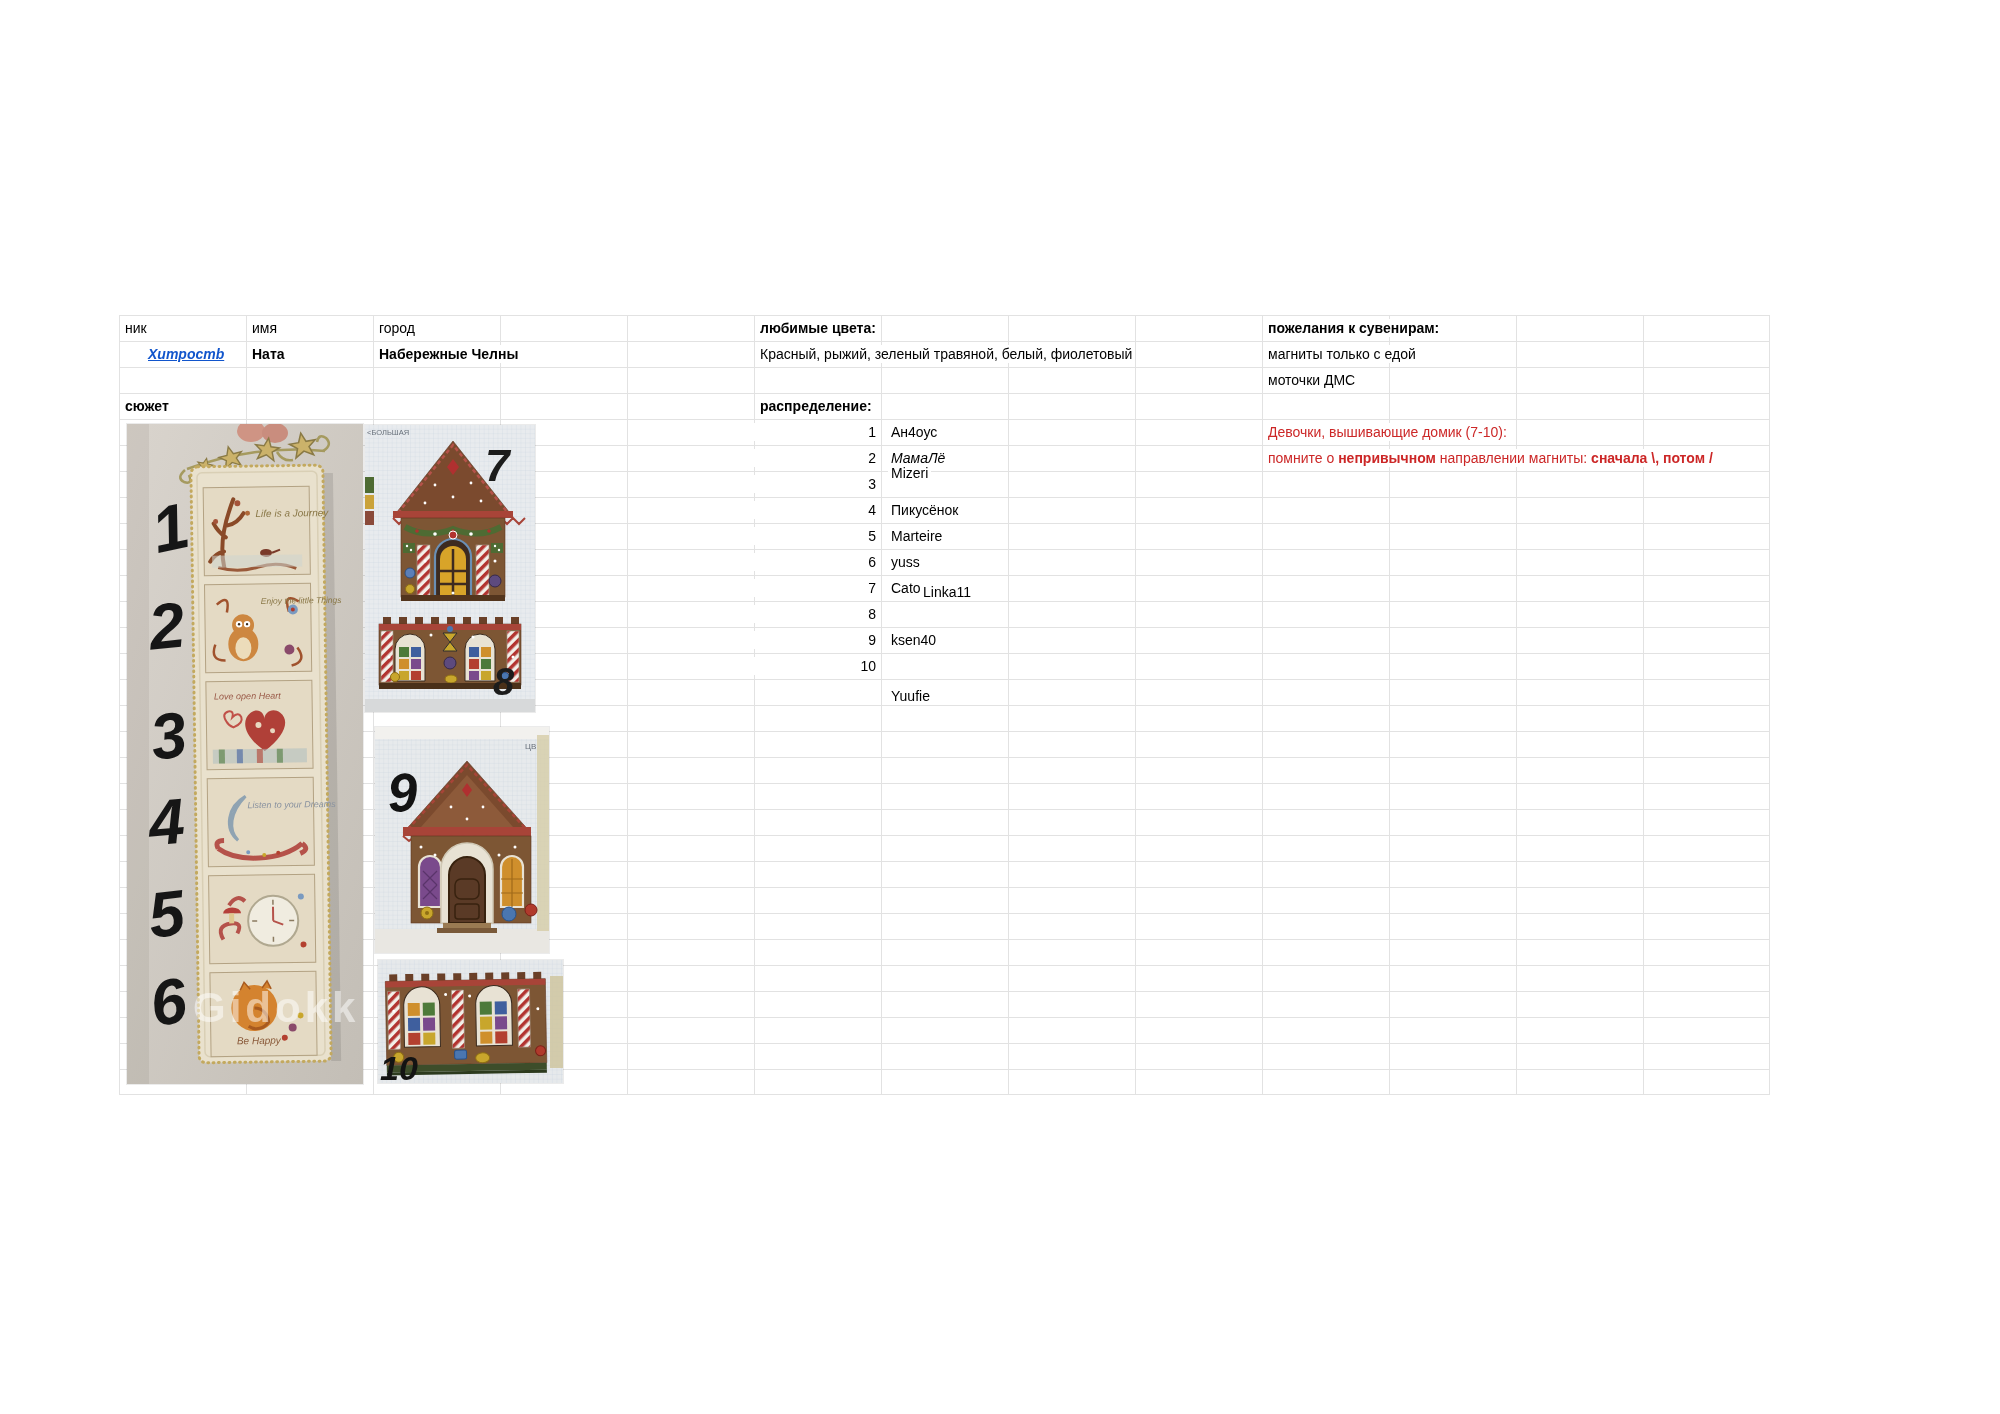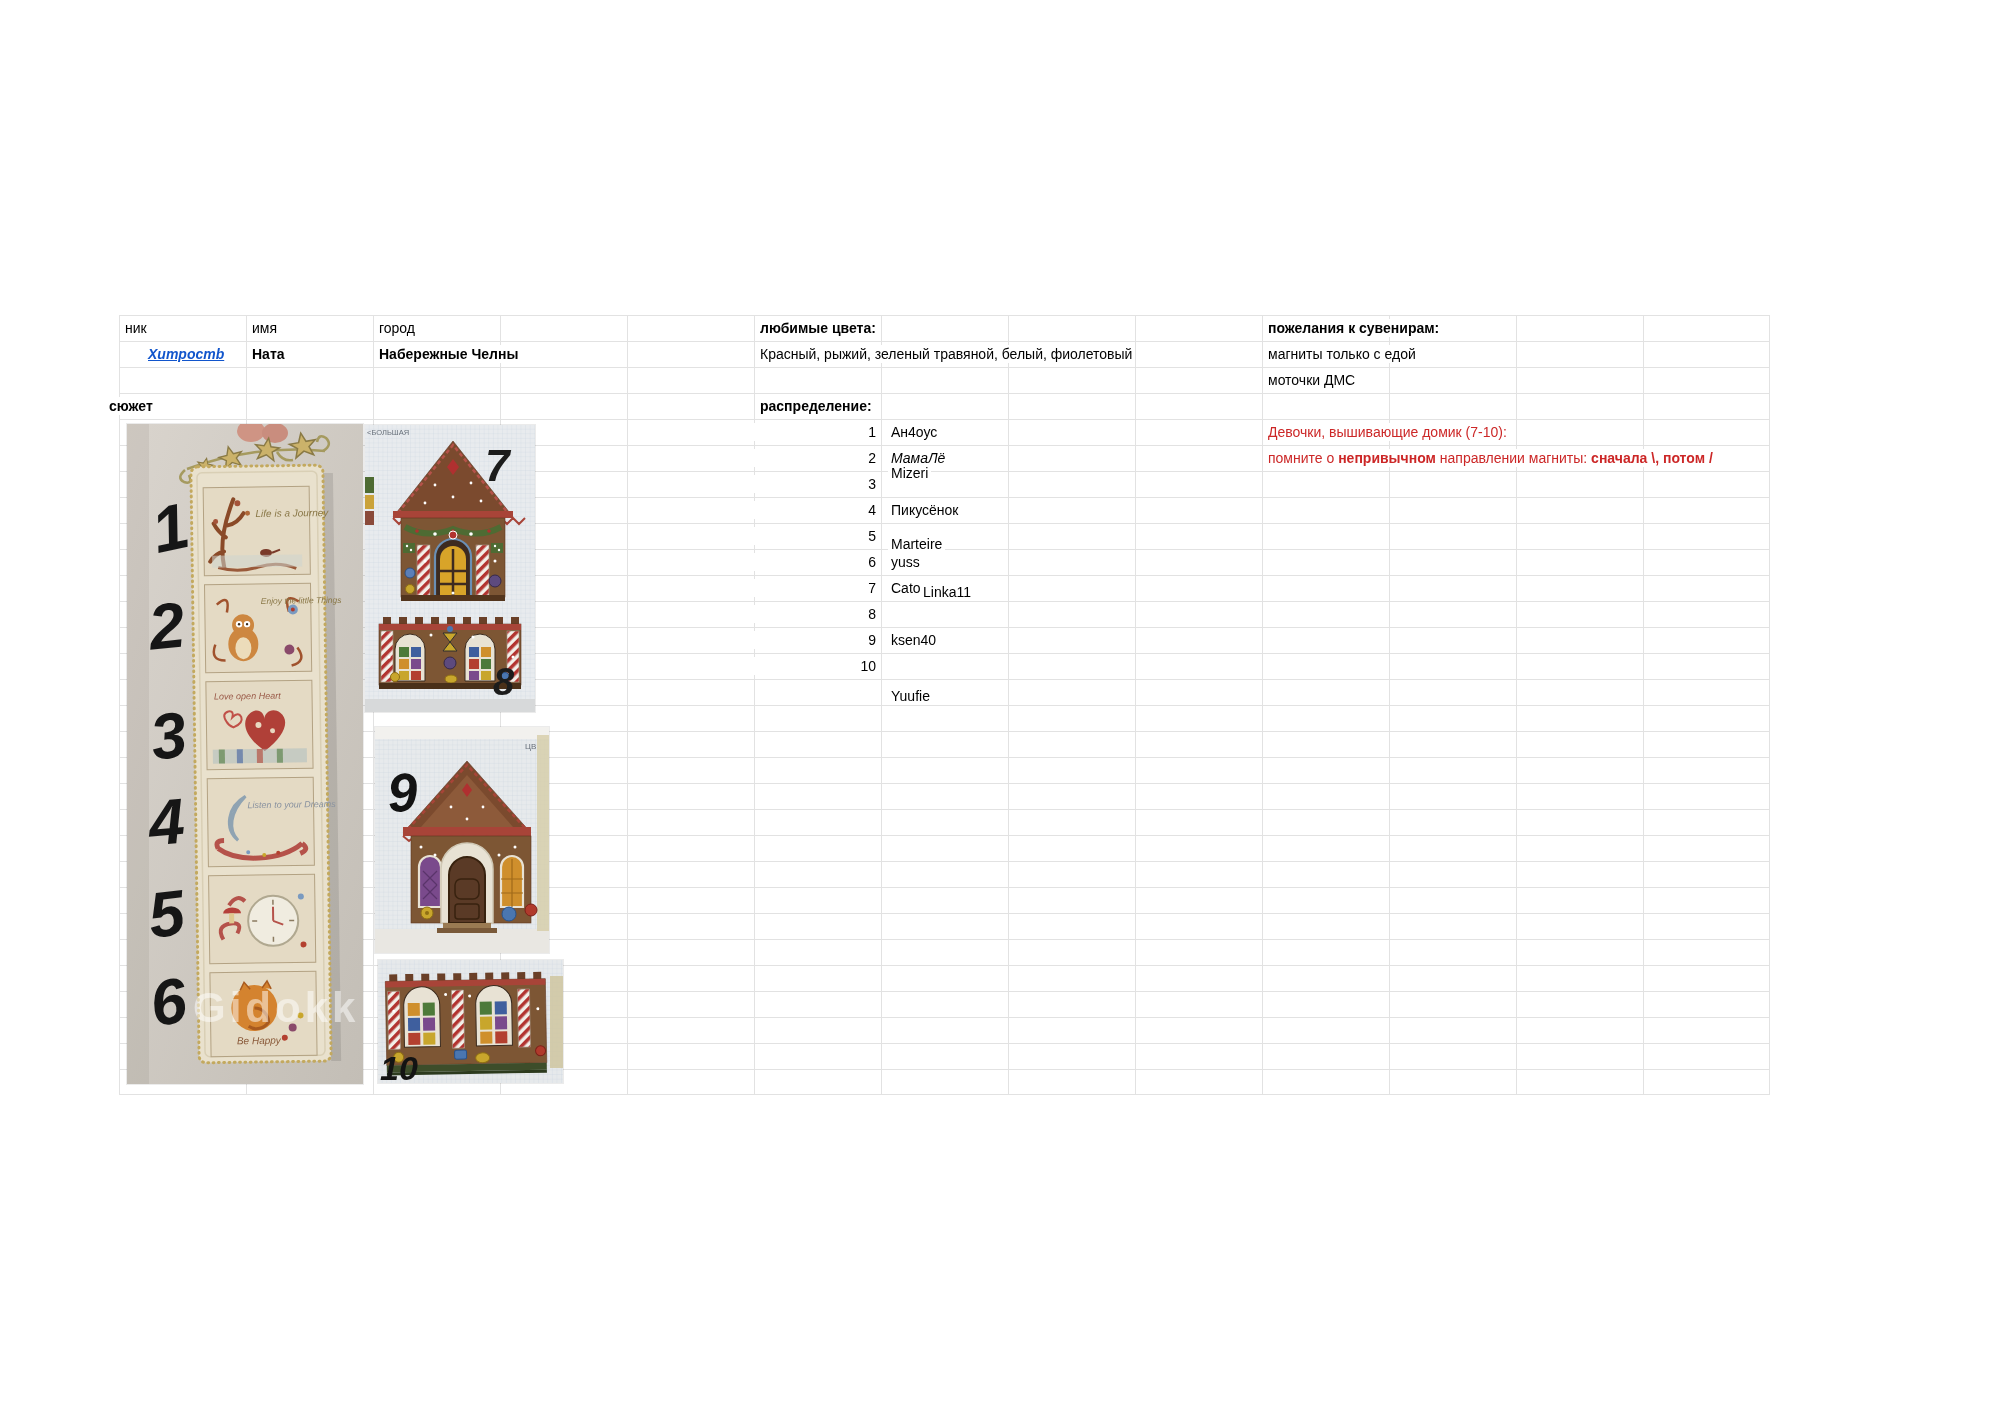--- a/index.html
+++ b/index.html
@@ -35,21 +35,21 @@
   <div class="ct b" style="left:757px;top:319px">любимые цвета:</div>
   <div class="ct b" style="left:1265px;top:319px">пожелания к сувенирам:</div>
 
   <div class="ct link" style="left:122px;top:345px">Xumpocmb</div>
   <div class="ct b" style="left:249px;top:345px">Ната</div>
   <div class="ct b" style="left:376px;top:345px">Набережные Челны</div>
   <div class="ct" style="left:757px;top:345px">Красный, рыжий, зеленый травяной, белый, фиолетовый</div>
   <div class="ct" style="left:1265px;top:345px">магниты только с едой</div>
   <div class="ct" style="left:1265px;top:371px">моточки ДМС</div>
 
-  <div class="ct b" style="left:106px;top:397px">сюжет</div>
+  <div class="ct b" style="left:122px;top:397px">сюжет</div>
   <div class="ct b" style="left:757px;top:397px">распределение:</div>
 
   <div class="ct red" style="left:1265px;top:423px">Девочки, вышивающие домик (7-10):</div>
   <div class="ct red" style="left:1265px;top:449px"><span>помните о </span><span class="b">непривычном</span><span> направлении магниты: </span><span class="b">сначала \, потом /</span></div>
 
   <svg class="photo" style="left:127px;top:424px" width="236" height="660" viewBox="0 0 236 660">
     <defs>
       <linearGradient id="bgGrad" x1="0" y1="0" x2="1" y2="1">
         <stop offset="0" stop-color="#d9d4cd"></stop>
           <stop offset="1" stop-color="#c3beb6"></stop>
@@ -393,21 +393,21 @@
 
 <div class="ct num" style="top: 423px;">1</div>
     <div class="ct name-cell" style="top: 423px;">Ан4оус</div>
     <div class="ct num" style="top: 449px;">2</div>
     <div class="ct name-cell" style="top: 464px;">Mizeri</div>
     <div class="ct num" style="top: 475px;">3</div>
     <div class="ct name-cell" style="top: 449px; font-style: italic;">МамаЛё</div>
     <div class="ct num" style="top: 501px;">4</div>
     <div class="ct name-cell" style="top: 501px;">Пикусёнок</div>
     <div class="ct num" style="top: 527px;">5</div>
-    <div class="ct name-cell" style="top: 527px; margin-top: 8px;">Marteire</div>
+    <div class="ct name-cell" style="top: 527px;">Marteire</div>
     <div class="ct num" style="top: 553px;">6</div>
     <div class="ct name-cell" style="top: 553px;">yuss</div>
     <div class="ct num" style="top: 579px;">7</div>
     <div class="ct name-cell" style="top: 579px;">Catopuma</div>
     <div class="ct num" style="top: 605px;">8</div>
     <div class="ct name-cell" style="top: 583px; margin-left: 32px;">Linka11</div>
     <div class="ct num" style="top: 631px;">9</div>
     <div class="ct name-cell" style="top: 631px;">ksen40</div>
     <div class="ct num" style="top: 657px;">10</div>
     <div class="ct name-cell" style="top: 657px; margin-top: 30px;">Yuufie</div>

